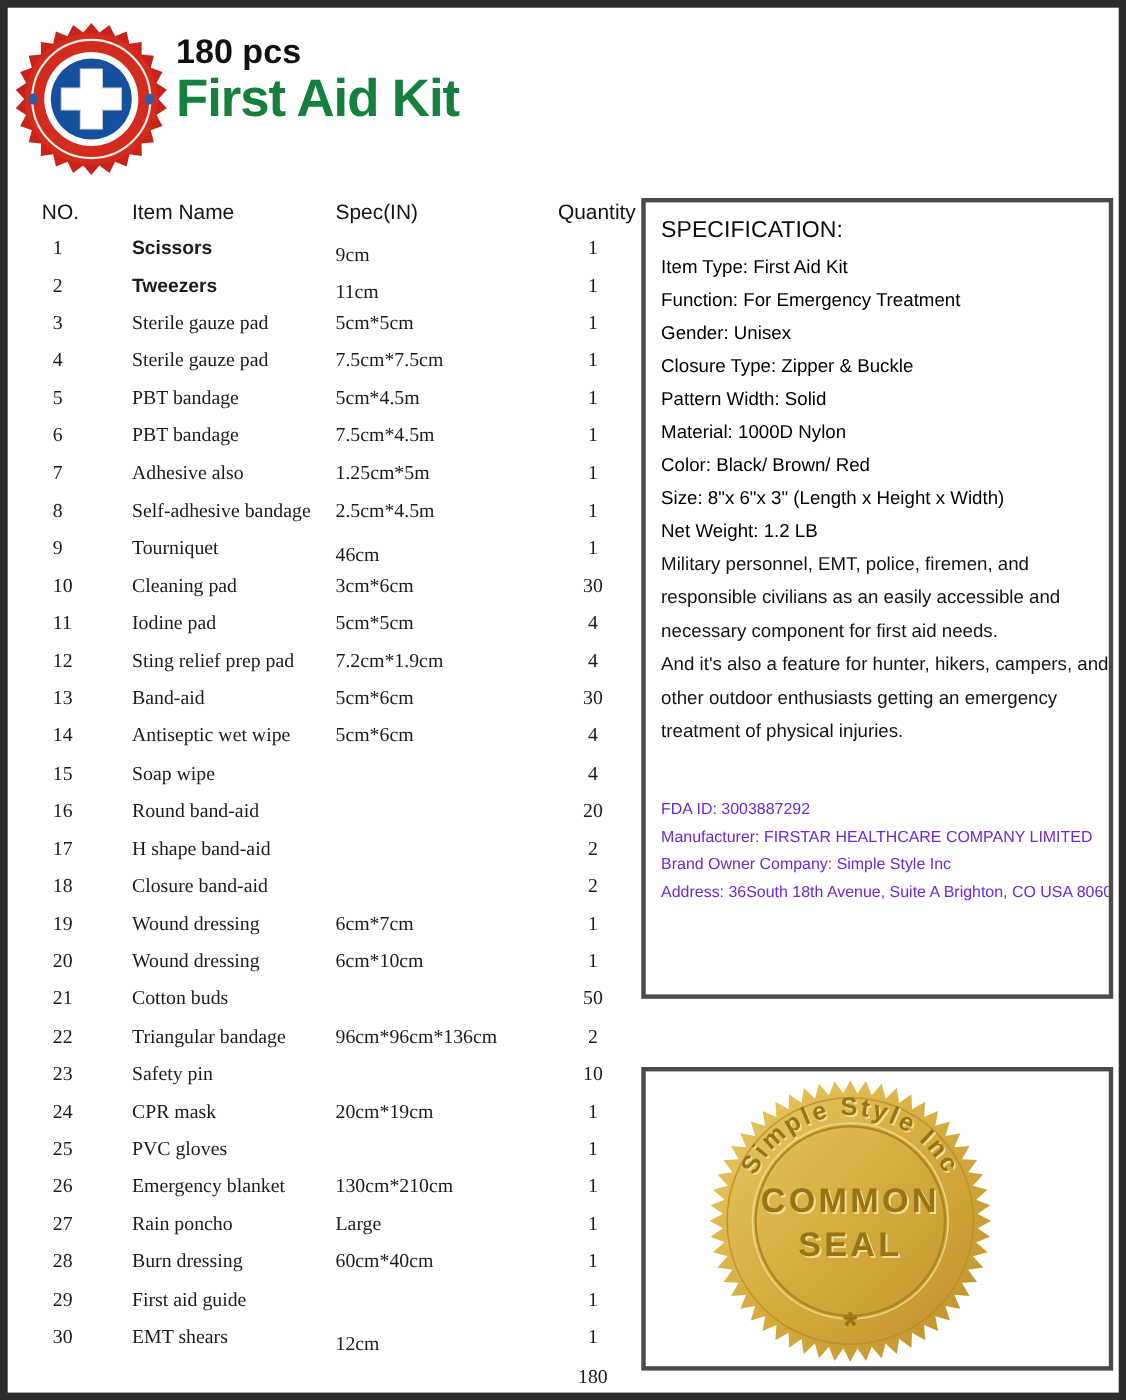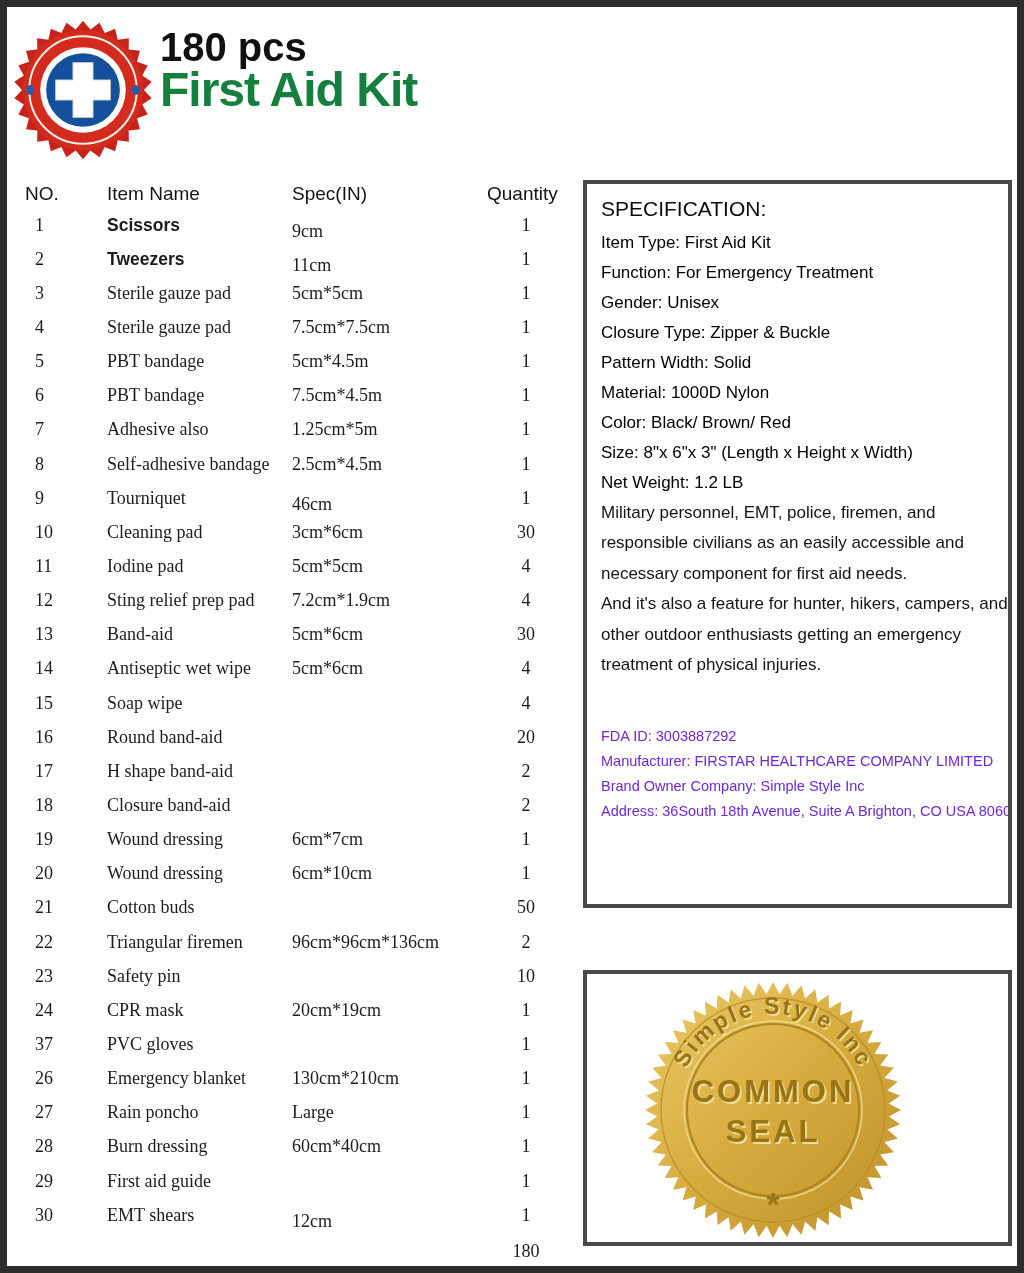--- a/index.html
+++ b/index.html
@@ -3,29 +3,29 @@
 <meta charset="utf-8">
 <style>
   html,body{margin:0;padding:0;background:#ffffff;}
   #page{position:relative;width:1024px;height:1273px;background:#ffffff;overflow:hidden;
         font-family:"Liberation Sans",sans-serif;color:#1a1a1a;}
   .frame{position:absolute;inset:0;border:7px solid #2d2d2d;pointer-events:none;z-index:50;}
 
   
   .brand-logo{position:absolute;left:12px;top:14px;width:142px;height:152px;}
   .titles{position:absolute;left:160px;top:30px;}
-  .count-label{font-size:40px;font-weight:700;color:#111;line-height:34px;letter-spacing:0;}
+  .count-label{font-size:31px;font-weight:700;color:#111;line-height:34px;letter-spacing:0;}
   .main-title{font-size:48px;font-weight:700;color:#15803d;line-height:52px;letter-spacing:-1px;}
 
   
-  .ctable{position:absolute;left:17px;top:180px;width:548px;}
+  .ctable{position:absolute;left:30px;top:180px;width:548px;}
   .thead{display:grid;grid-template-columns:90px 185px 195px 78px;height:28px;align-items:center;
          font-size:19px;color:#141414;}
   .h-no{padding-left:8px;}
-  .h-qty{text-align:left;}
+  .h-qty{text-align:right;}
   .trow{display:grid;grid-template-columns:90px 185px 195px 78px;height:34.15px;align-items:center;
         font-family:"Liberation Serif",serif;font-size:18px;color:#1c1c1c;}
   .c-no{padding-left:18px;}
   .c-qty{text-align:center;}
   
   .tbody .trow:nth-child(1) .c-item,
   .tbody .trow:nth-child(2) .c-item{font-family:"Liberation Sans",sans-serif;font-size:17.5px;font-weight:600;}
   
   .tbody .trow:nth-child(1) .c-spec,
   .tbody .trow:nth-child(2) .c-spec,
@@ -205,38 +205,38 @@
         <span class="c-qty">1</span>
       </div>
         <div class="trow">
         <span class="c-no">21</span>
         <span class="c-item">Cotton buds</span>
         <span class="c-spec"></span>
         <span class="c-qty">50</span>
       </div>
         <div class="trow">
         <span class="c-no">22</span>
-        <span class="c-item">Triangular firemen</span>
+        <span class="c-item">Triangular bandage</span>
         <span class="c-spec">96cm*96cm*136cm</span>
         <span class="c-qty">2</span>
       </div>
         <div class="trow">
         <span class="c-no">23</span>
         <span class="c-item">Safety pin</span>
         <span class="c-spec"></span>
         <span class="c-qty">10</span>
       </div>
         <div class="trow">
         <span class="c-no">24</span>
         <span class="c-item">CPR mask</span>
         <span class="c-spec">20cm*19cm</span>
         <span class="c-qty">1</span>
       </div>
         <div class="trow">
-        <span class="c-no">37</span>
+        <span class="c-no">25</span>
         <span class="c-item">PVC gloves</span>
         <span class="c-spec"></span>
         <span class="c-qty">1</span>
       </div>
         <div class="trow">
         <span class="c-no">26</span>
         <span class="c-item">Emergency blanket</span>
         <span class="c-spec">130cm*210cm</span>
         <span class="c-qty">1</span>
       </div>

